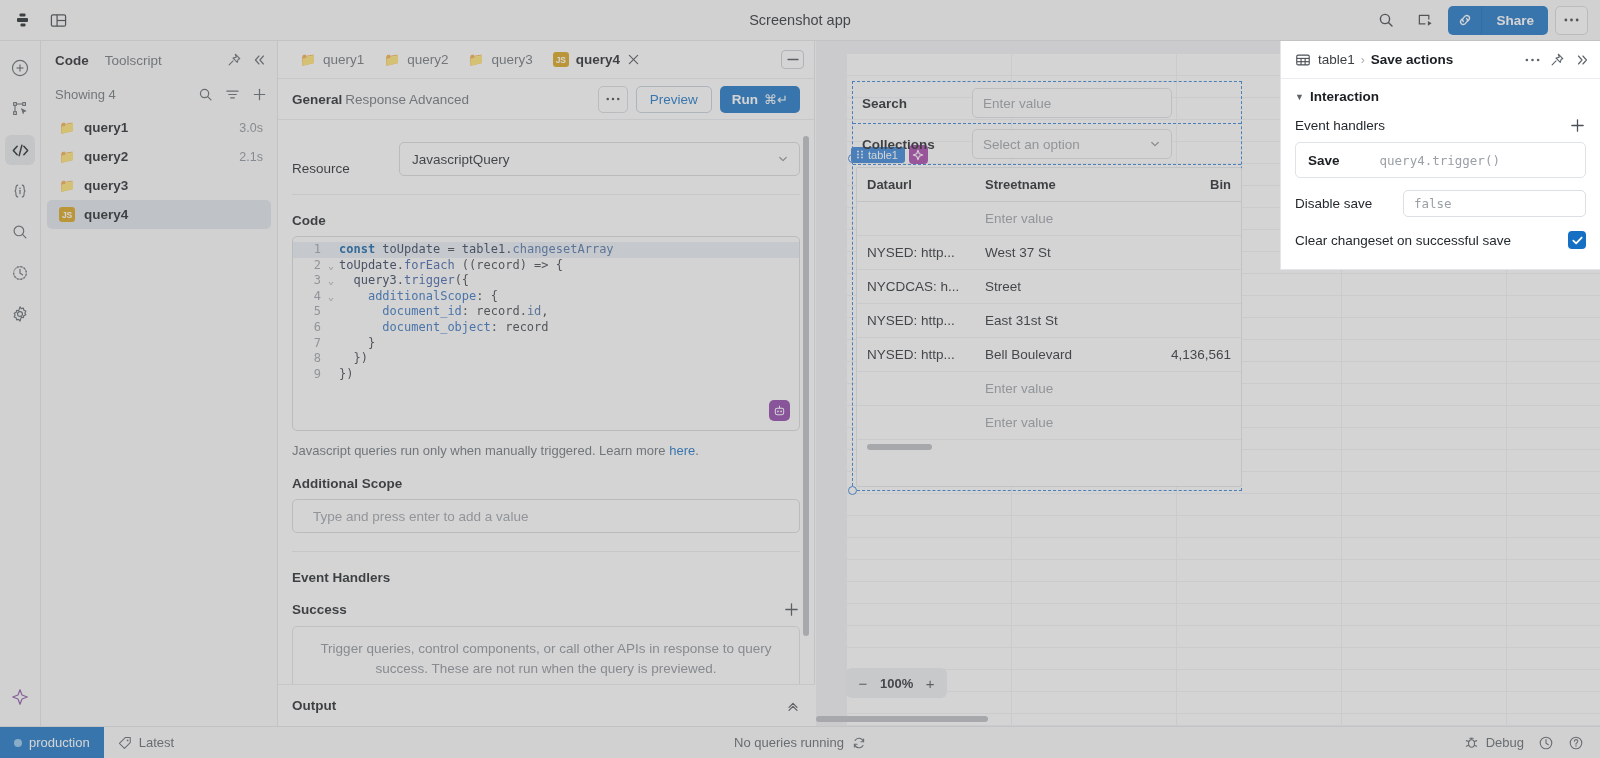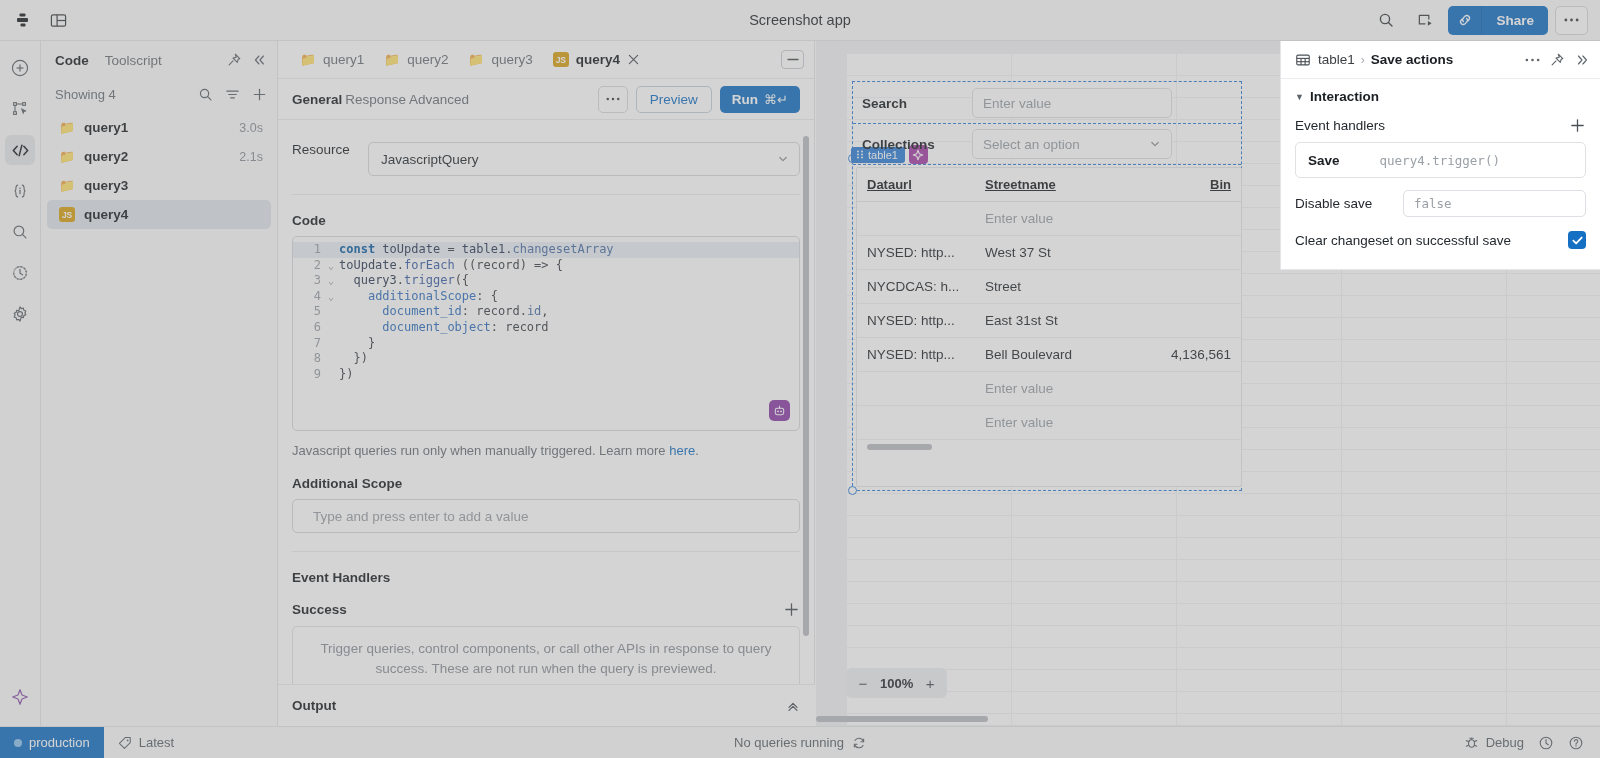--- a/index.html
+++ b/index.html
@@ -137,21 +137,21 @@
     height: 27px; padding: 0 13px; border: 1px solid #c3cfdb; border-radius: 5px; background: #fff;
     display: flex; align-items: center; font-size: 13.5px; color: #1570c4; cursor: pointer;
   }
   .run-btn {
     height: 27px; padding: 0 12px; border-radius: 5px; background: #1570c4; color: #fff;
     display: flex; align-items: center; gap: 6px; font-size: 13.5px; font-weight: 700; cursor: pointer;
   }
   .run-btn .kbd { font-weight: 400; font-size: 13px; opacity: .95; }
 
   .editor-scroll { flex: 1; overflow: hidden; position: relative; padding: 0 14px; }
-  .field-row { display: flex; align-items: flex-start; margin-top: 22px; }
+  .field-row { display: flex; align-items: flex-end; margin-top: 22px; gap: 31px; }
   .field-label { font-size: 13.5px; color: #1b1f23; width: 76px; flex: none; }
   .select-box {
     flex: 1; height: 34px; border: 1px solid #d6d9dc; border-radius: 5px; background: #fff;
     display: flex; align-items: center; padding: 0 10px 0 12px; font-size: 13.5px; color: #24292e;
     cursor: pointer;
   }
   .select-box .chev { margin-left: auto; color: #8a9097; }
   .hr { height: 1px; background: #eaecef; margin: 18px 0 0 0; }
   .sec-label { font-size: 13.5px; font-weight: 700; color: #1b1f23; margin-top: 18px; }
 
@@ -248,21 +248,21 @@
   }
   .form-input .chev { margin-left: auto; color: #8a9097; }
 
   .tablew {
     position: absolute; left: 856px; top: 167px; width: 386px; height: 320px;
     background: #fff; border: 1px solid #e3e5e8; border-radius: 2px; overflow: hidden; z-index: 13;
   }
   .tablew table { width: 100%; border-collapse: collapse; table-layout: fixed; }
   .tablew th {
     font-size: 13px; font-weight: 700; color: #1b1f23; text-align: left;
-    padding: 9px 10px; border-bottom: 1px solid #e3e5e8; background: #fff; white-space: nowrap; text-decoration: underline;
+    padding: 9px 10px; border-bottom: 1px solid #e3e5e8; background: #fff; white-space: nowrap;
   }
   .tablew th.num { text-align: right; }
   .tablew td {
     font-size: 13.5px; color: #24292e; padding: 9px 10px; border-bottom: 1px solid #eef0f2;
     white-space: nowrap; overflow: hidden; text-overflow: ellipsis;
   }
   .tablew td.num { text-align: right; }
   .tablew td.ph { color: #9aa0a6; }
   .tbl-hscroll {
     position: absolute; left: 10px; bottom: 36px; width: 65px; height: 6px;

